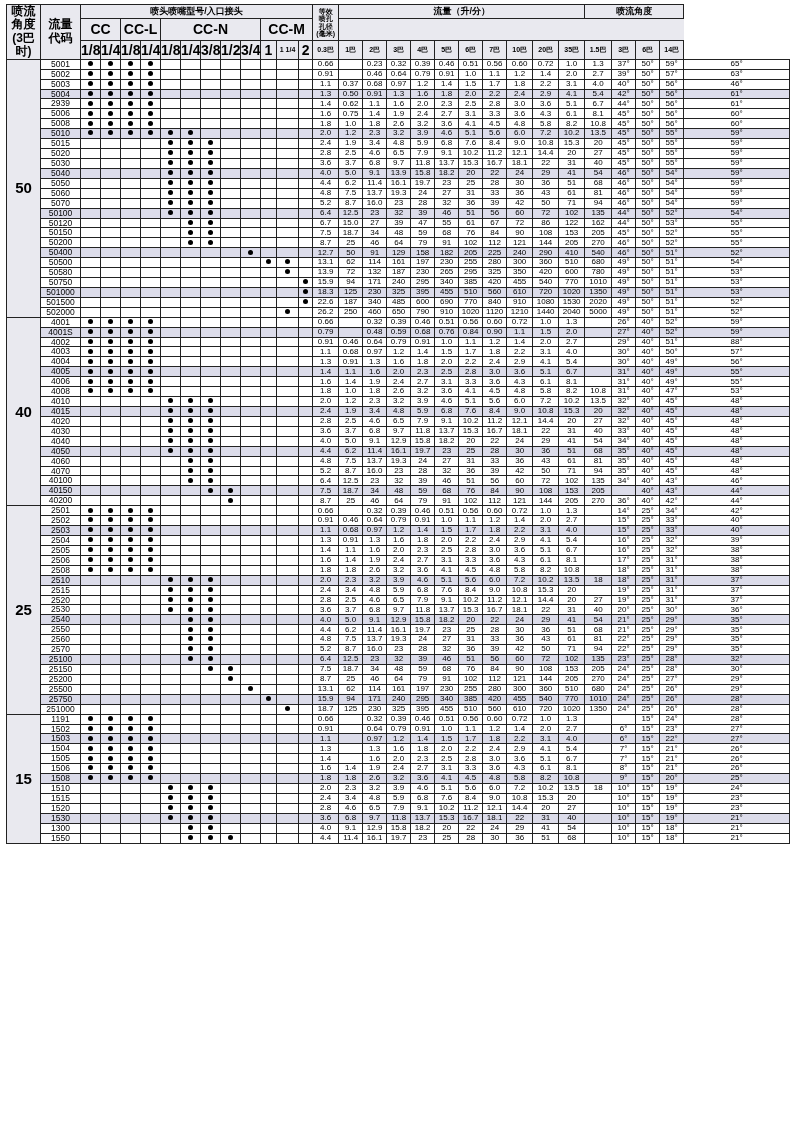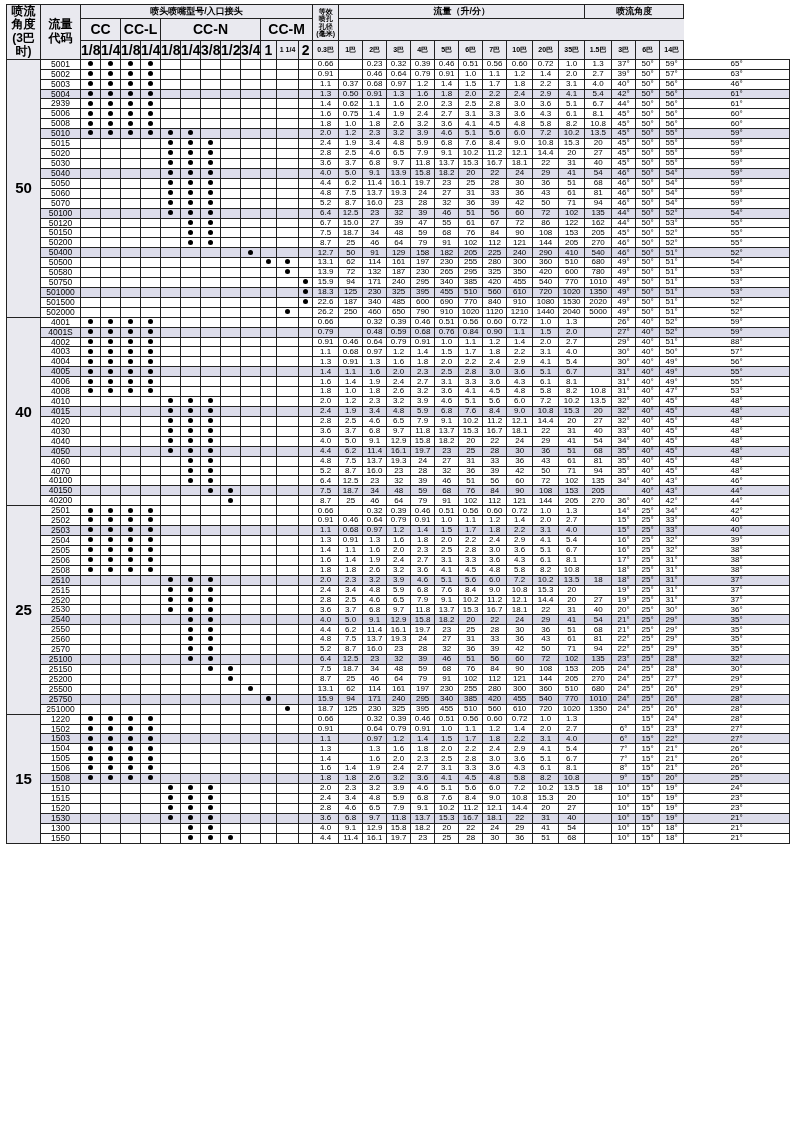--- a/index.html
+++ b/index.html
@@ -2153,21 +2153,21 @@
           <td>720</td>
           <td>1020</td>
           <td>1350</td>
           <td class="ang">24°</td>
           <td class="ang">25°</td>
           <td class="ang">26°</td>
           <td class="ang">28°</td>
         </tr>
         <tr>
           <td class="grp" rowspan="13">15</td>
-          <td class="code">1220</td>
+          <td class="code">1191</td>
           <td><span class="dot"></span></td>
           <td><span class="dot"></span></td>
           <td><span class="dot"></span></td>
           <td><span class="dot"></span></td>
           <td></td>
           <td></td>
           <td></td>
           <td></td>
           <td></td>
           <td></td>

